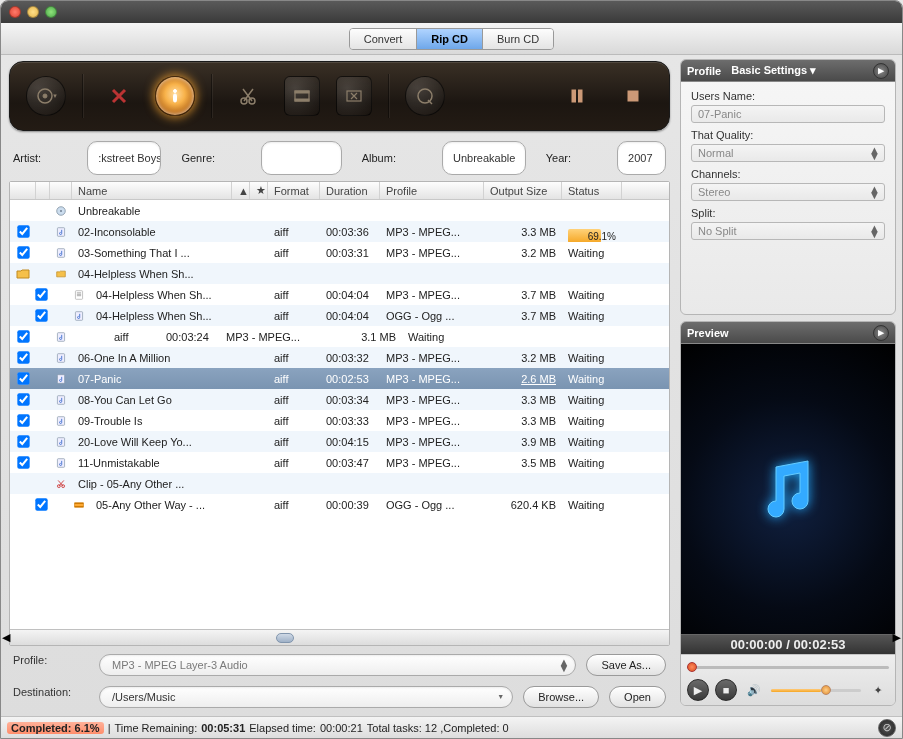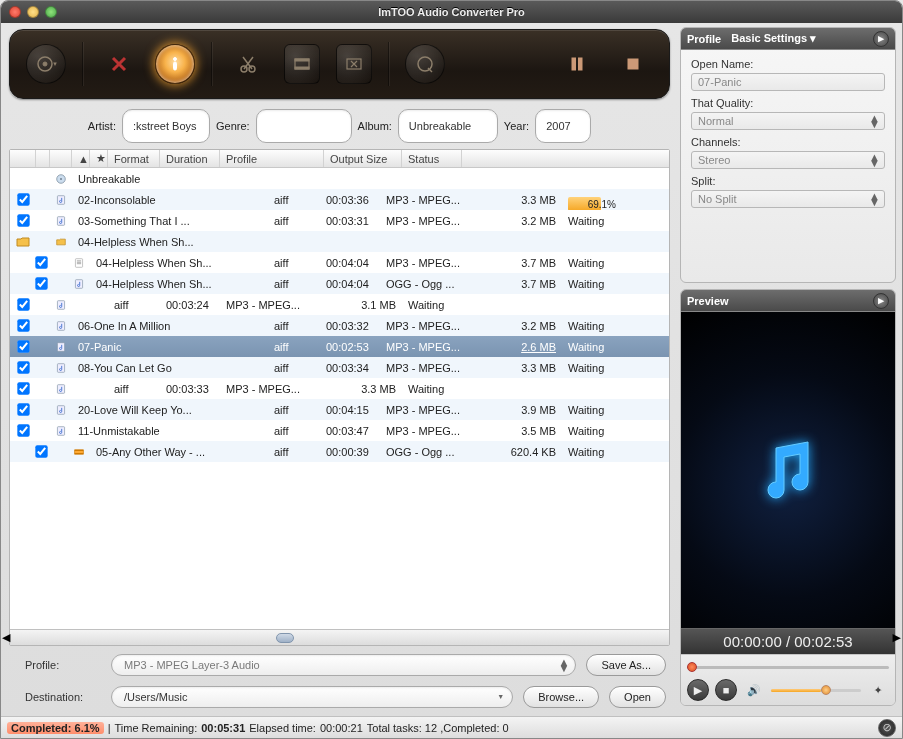--- a/index.html
+++ b/index.html
@@ -23,23 +23,23 @@
 .left { flex:1; display:flex; flex-direction:column; padding:6px 8px 4px 8px; min-width:0; }
 .right { width:224px; display:flex; flex-direction:column; padding:4px 6px 4px 2px; }
 
 .toolbar { height:70px; border-radius:14px; background:linear-gradient(#3a3026 0%, #1c1611 60%, #231b14 100%); border:1px solid #1a1a1a; box-shadow:inset 0 1px 0 rgba(255,255,255,.12), 0 1px 2px rgba(0,0,0,.4); display:flex; align-items:center; padding:0 16px; gap:16px; }
 .tbtn{ width:40px; height:40px; border-radius:50%; display:flex; align-items:center; justify-content:center; color:#8c7e6a; border:1px solid rgba(0,0,0,.6); background:radial-gradient(circle at 30% 30%, rgba(255,255,255,.15), rgba(0,0,0,.2)); }
 .tbtn.glow { background: radial-gradient(circle at 50% 45%, #ffdca0 0%, #f8b24a 35%, #b86a1a 70%, #5a3510 100%); box-shadow: 0 0 10px 2px rgba(255,170,50,.7), inset 0 0 4px rgba(255,255,255,.8); color:#fff;}
 .tsep{ width:1px; height:44px; background:rgba(0,0,0,.4); box-shadow:1px 0 0 rgba(255,255,255,.06);}
 .tbtn svg{width:20px;height:20px;fill:currentColor;stroke:currentColor;}
 .tspacer{flex:1;}
 
-.metabar { display:flex; align-items:center; gap:6px; padding:10px 4px 6px; color:#333;justify-content:center;}
+.metabar { display:flex; align-items:center; gap:20px; padding:10px 4px 6px; color:#333;}
 .metabar label{color:#222;}
-.oval{ height:24px; border:1px solid #aaa; border-radius:10px; background:#fff; padding:16px 10px; display:inline-flex; align-items:center; color:#333; box-shadow:inset 0 1px 2px rgba(0,0,0,.08); white-space:nowrap; overflow:hidden;}
+.oval{ height:24px; border:1px solid #aaa; border-radius:10px; background:#fff; padding:16px 10px; display:inline-flex; align-items:center; color:#333; box-shadow:inset 0 1px 2px rgba(0,0,0,.08); white-space:nowrap; overflow:hidden;margin-left:26px;}
 
 .tablewrap { flex:1; background:#fff; border:1px solid #b5b5b5; border-radius:2px; display:flex; flex-direction:column; min-height:0;}
 .thead{ display:flex; height:18px; background:linear-gradient(#fdfdfd,#e4e4e4); border-bottom:1px solid #c8c8c8; align-items:center; font-size:10px; color:#444;}
 .th{ border-right:1px solid #d2d2d2; height:100%; display:flex; align-items:center; padding:0 6px; white-space:nowrap; overflow:hidden;}
 .c-ck{width:26px; justify-content:center;} .c-cb{width:14px;} .c-ic{width:22px;} .c-nm{width:160px;} .c-sort{width:18px;} .c-star{width:18px;} .c-fmt{width:52px;} .c-dur{width:60px;} .c-prof{width:104px;} .c-out{width:78px;} .c-stat{width:60px;}
 .trows{ flex:1; overflow:hidden;}
 .tr{ display:flex; height:21px; align-items:center; border-bottom:0; font-size:11px; color:#222;}
 .tr:nth-child(even){ background:#f0f6fc;}
 .tr:nth-child(odd){ background:#fff;}
 .tr.sel{ background:linear-gradient(#8aa3bf,#7a94b1); color:#fff;}
@@ -54,41 +54,41 @@
 .hscroll{ height:16px; background:linear-gradient(#f4f4f4,#ddd); border-top:1px solid #c0c0c0; display:flex; align-items:center; padding:0 14px;}
 .hscroll .thumb{ width:18px; height:10px; background:linear-gradient(#cfd9e6,#9fb1c7); border:1px solid #8195ad; border-radius:6px; margin-left:40%;}
 
 .cpu{ height:24px; display:flex; align-items:center; gap:8px; padding:0 6px; background:#000; margin-top:2px; border:1px solid #555; color:#bbb;}
 .cpu .graph{ width:110px; height:18px; background:#000; position:relative; overflow:hidden;}
 .cpu .graph::before{content:''; position:absolute; bottom:0; left:0; right:0; height:10px; background:repeating-linear-gradient(90deg,#1f0,#1f0 1px,transparent 1px,transparent 3px);}
 .cpu .sp{flex:1;}
 .gearbtn{width:18px;height:18px;border-radius:50%;background:radial-gradient(#555,#222);display:flex;align-items:center;justify-content:center;color:#ccc;border:1px solid #666;}
 
 .lowbar{ padding:8px 4px 4px; display:flex; flex-direction:column; gap:10px;}
-.lrow{display:flex; align-items:center; gap:10px;margin-left:12px;}
+.lrow{display:flex; align-items:flex-start; gap:10px;}
 .lrow label{width:76px; color:#333;}
 .pill{ flex:1; height:22px; border:1px solid #aaa; border-radius:12px; background:linear-gradient(#fff,#eee); display:flex; align-items:center; padding:0 12px; color:#7a7a7a; box-shadow:inset 0 1px 2px rgba(0,0,0,.08); position:relative;}
 .pill .updn{position:absolute; right:6px; display:flex; flex-direction:column; font-size:7px; line-height:6px; color:#666;}
 .btn{ height:22px; padding:0 14px; border:1px solid #9a9a9a; border-radius:12px; background:linear-gradient(#fff,#e2e2e2); color:#222; box-shadow:0 1px 0 rgba(255,255,255,.7) inset;}
 
 .status{ height:22px; padding:0 6px; display:flex; align-items:center; gap:4px; background:linear-gradient(#f4f4f4,#ddd); border-top:1px solid #c0c0c0; font-size:11px; color:#222;}
 .status .hl{ background:linear-gradient(#ffb199,#ff8d6b); padding:0 4px; border-radius:3px; font-weight:bold;}
 
 .panel{ border:1px solid #b5b5b5; border-radius:6px; background:linear-gradient(#f7f7f7,#e9e9e9); margin-bottom:6px; overflow:hidden;}
 .phead{ height:22px; background:linear-gradient(#6d6d6d,#4a4a4a); color:#fff; display:flex; align-items:center; gap:10px; padding:0 6px; font-weight:bold; font-size:11px; border-bottom:1px solid #888;}
 .phead .sp{flex:1;}
 .pharrow{width:16px;height:16px;border-radius:50%;background:radial-gradient(#888,#444);display:flex;align-items:center;justify-content:center;border:1px solid #333;}
 .pbody{ padding:8px 10px; display:flex; flex-direction:column; gap:6px; color:#333;}
 .fld{display:flex;flex-direction:column;gap:3px;}
 .fldval{ height:18px; border:1px solid #b7b7b7; border-radius:3px; background:linear-gradient(#f4f4f4,#e9e9e9); padding:0 6px; display:flex; align-items:center; color:#888; position:relative;}
 .fldval .updn{position:absolute; right:4px; display:flex; flex-direction:column; font-size:7px; line-height:6px; color:#666;}
 
 .preview{flex:1; display:flex; flex-direction:column;}
 .pvcanvas{ flex:1; background:radial-gradient(circle at 50% 55%, #102040 0%, #050a15 55%, #000 100%); display:flex; align-items:center; justify-content:center; min-height:150px;}
-.pvtime{ height:26px; background:linear-gradient(#555,#333); color:#eee; display:flex; align-items:center; justify-content:center; font-size:15px; border-top:1px solid #666;}
+.pvtime{ height:20px; background:linear-gradient(#555,#333); color:#eee; display:flex; align-items:center; justify-content:center; font-size:13px; border-top:1px solid #666;font-weight:bold;}
 
 .pvctrl{ padding:6px 6px 4px; background:linear-gradient(#eee,#ddd); border-top:1px solid #c5c5c5;}
 .seek{ height:12px; position:relative; margin-bottom:6px;}
 .seek .track{position:absolute; top:5px; left:0; right:0; height:3px; background:#bbb; border-radius:2px;}
 .seek .knob{position:absolute; top:1px; left:0; width:10px; height:10px; border-radius:50%; background:radial-gradient(#ff8a5c,#d94e1f); border:1px solid #a33;}
 .ctlrow{display:flex; align-items:center; gap:6px;}
 .cbtn{width:22px;height:22px;border-radius:50%;background:linear-gradient(#6a6a6a,#3a3a3a);display:flex;align-items:center;justify-content:center;color:#eee;border:1px solid #2a2a2a;}
 .vol{flex:1; height:6px; position:relative;}
 .vol .vtrack{position:absolute; top:2px; left:0; right:0; height:3px; background:#ccc; border-radius:2px;}
 .vol .vfill{position:absolute; top:2px; left:0; width:55%; height:3px; background:linear-gradient(#ffca7a,#f5a623); border-radius:2px;}
@@ -99,23 +99,29 @@
 </style>
 </head>
 <body>
 
 <div class="win">
 
   <div class="titlebar">
     <div class="tl-dot tl-red"></div>
     <div class="tl-dot tl-yel"></div>
     <div class="tl-dot tl-grn"></div>
-    <div class="ttl">ImTOO Audio Converter Pro</div>
   </div>
 
+  <div class="top-tabs">
+    <div class="seg">
+      <button>Convert</button>
+      <button class="active">Rip CD</button>
+      <button>Burn CD</button>
+    </div>
+  </div>
 
   <div class="body">
 
     <div class="left">
 
       <div class="toolbar">
         <div class="tbtn">
             <svg viewBox="0 0 20 20">
               <circle cx="10" cy="10" r="7" fill="none" stroke-width="1.5"></circle>
               <circle cx="10" cy="10" r="2"></circle>
@@ -185,20 +191,21 @@
         <span class="oval" style="width:100px;">Unbreakable</span>
         <label>Year:</label>
         <span class="oval" style="width:56px;">2007</span>
       </div>
 
       <div class="tablewrap">
         <div class="thead">
           <div class="th c-ck"></div>
             <div class="th c-cb"></div>
             <div class="th c-ic"></div>
+          <div class="th c-nm">Name</div>
           <div class="th c-sort">▲</div>
           <div class="th c-star">★</div>
           <div class="th c-fmt">Format</div>
           <div class="th c-dur">Duration</div>
           <div class="th c-prof">Profile</div>
           <div class="th c-out">Output Size</div>
           <div class="th c-stat">Status</div>
         </div>
         <div class="trows" id="trows">
             <div class="tr">
@@ -430,20 +437,21 @@
               <div class="td c-ck" style="">
                 <input type="checkbox" checked="" style="">
               </div>
               <div class="td c-cb"></div>
               <div class="td c-ic">
                 <svg viewBox="0 0 14 14">
                   <rect x="2" y="1" width="10" height="12" rx="1" fill="#eef" stroke="#89a"></rect>
                   <path d="M8 4 L8 9 A1.5 1.5 0 1 1 6.5 7.5" fill="none" stroke="#36c" stroke-width="1.2"></path>
                 </svg>
               </div>
+              <div class="td" style="width:160px">09-Trouble Is</div>
               <div class="td c-sort"></div>
               <div class="td c-star"></div>
               <div class="td c-fmt">aiff</div>
               <div class="td c-dur">00:03:33</div>
               <div class="td c-prof">MP3 - MPEG...</div>
               <div class="td c-out" style="justify-content:flex-end;">3.3 MB</div>
               <div class="td c-stat">
                 <span>Waiting</span>
               </div>
             </div>
@@ -482,20 +490,41 @@
               </div>
               <div class="td" style="width:160px">11-Unmistakable</div>
               <div class="td c-sort"></div>
               <div class="td c-star"></div>
               <div class="td c-fmt">aiff</div>
               <div class="td c-dur">00:03:47</div>
               <div class="td c-prof">MP3 - MPEG...</div>
               <div class="td c-out" style="justify-content:flex-end;">3.5 MB</div>
               <div class="td c-stat">
                 <span>Waiting</span>
+              </div>
+            </div>
+            <div class="tr">
+              <div class="td c-ck" style=""></div>
+              <div class="td c-cb"></div>
+              <div class="td c-ic">
+                <svg viewBox="0 0 14 14">
+                  <circle cx="4" cy="10" r="2" fill="none" stroke="#c33" stroke-width="1.2"></circle>
+                  <circle cx="10" cy="10" r="2" fill="none" stroke="#c33" stroke-width="1.2"></circle>
+                  <path d="M4 10 L11 2 M10 10 L3 2" stroke="#c33" stroke-width="1.2"></path>
+                </svg>
+              </div>
+              <div class="td" style="width:160px">Clip - 05-Any Other ...</div>
+              <div class="td c-sort"></div>
+              <div class="td c-star"></div>
+              <div class="td c-fmt"></div>
+              <div class="td c-dur"></div>
+              <div class="td c-prof"></div>
+              <div class="td c-out" style="justify-content:flex-end;"></div>
+              <div class="td c-stat">
+                <span></span>
               </div>
             </div>
             <div class="tr">
               <div class="td c-ck" style="padding-left:24px;width:44px;">
                 <input type="checkbox" checked="" style="">
               </div>
               <div class="td c-cb"></div>
               <div class="td c-ic">
                 <svg viewBox="0 0 14 14">
                   <rect x="1" y="4" width="12" height="6" fill="#fa3" stroke="#c70"></rect>
@@ -551,21 +580,21 @@
     <div class="right">
       <div class="panel">
         <div class="phead">
           <span>Profile</span>
           <span><span>Basic Settings</span> ▾</span>
           <div class="sp"></div>
           <div class="pharrow">▸</div>
         </div>
         <div class="pbody">
           <div class="fld">
-            <span>Open Name:</span>
+            <span>Users Name:</span>
             <div class="fldval">
                 <span>07-Panic</span>
               </div>
           </div>
           <div class="fld">
             <span>That Quality:</span>
             <div class="fldval">
                 <span>Normal</span>
                 <span class="updn">
                   <span>▲</span>

